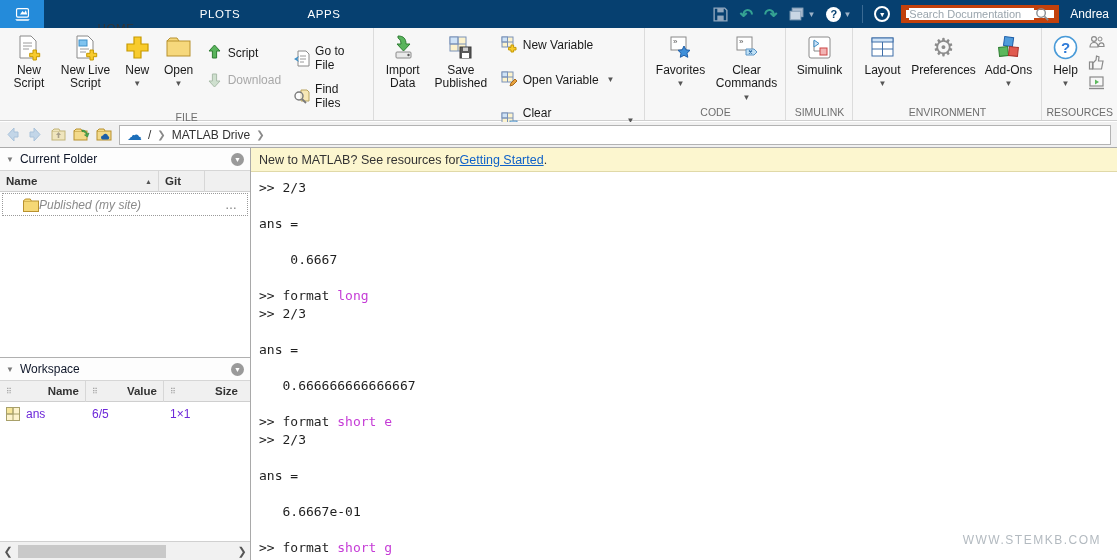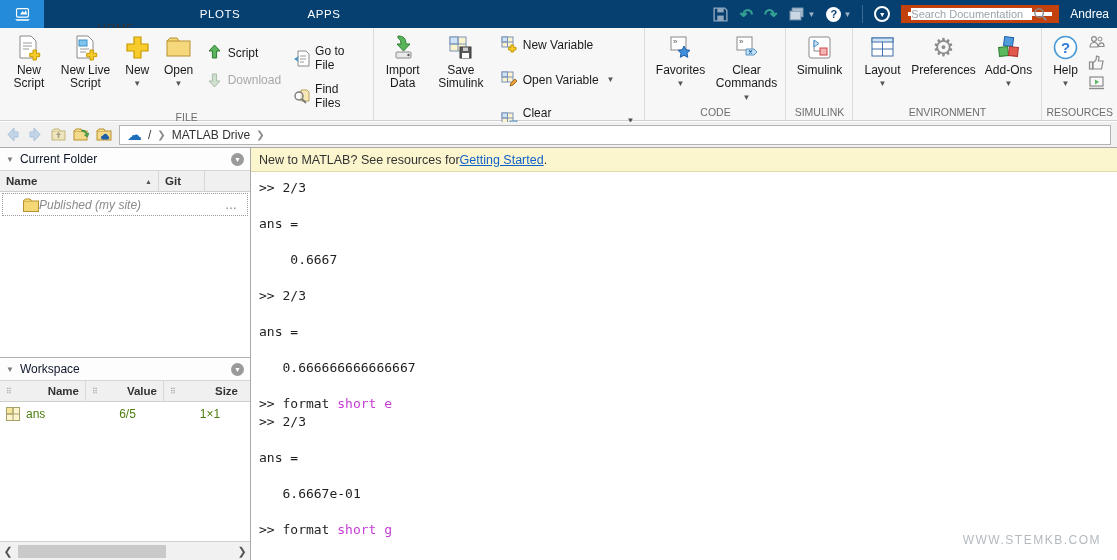--- a/index.html
+++ b/index.html
@@ -21,21 +21,21 @@
   .ts-ico { display:flex; align-items:center; color:#8fa6bd; font-size:14px; }
   .teal { color:#35a393; font-size:16px; font-weight:bold; }
   .caret-w { font-size:8px; color:#9db3c8; margin-left:2px; }
   .ts-sep { width:1px; height:18px; background:#3a6a93; }
   .circle-down { width:16px; height:16px; border:2px solid #fff; border-radius:50%;
     display:flex; align-items:center; justify-content:center; color:#fff; font-size:7px; }
   .help-bubble { width:15px; height:15px; background:#fff; border-radius:50%;
     color:#064070; font-size:11px; font-weight:bold; display:flex;
     align-items:center; justify-content:center; }
   .searchbox { display:flex; align-items:center; background:#fff;
-    border:7px solid #c2410c; height:18px; width:158px; padding:0 3px; }
+    border:5px solid #c2410c; height:18px; width:158px; padding:0 3px; }
   .searchbox input { border:0; outline:none; flex:1; font-size:11px;
     color:#444; font-family:"Liberation Sans",sans-serif; min-width:0; }
   .searchbox input::placeholder { color:#9aa5ad; }
   .username { color:#fff; font-size:12px; }
 
   
   .ribbon { position:absolute; left:0; top:28px; width:100%; height:93px;
     background:#f7f7f7; border-bottom:1px solid #cfcfcf; display:flex; }
   .rgroup { display:flex; flex-direction:column; border-right:1px solid #dcdcdc;
     padding:2px 4px 0 4px; }
@@ -81,21 +81,21 @@
   .thead { height:21px; background:#f0f0f0; border-bottom:1px solid #cfcfcf;
     display:flex; align-items:center; font-size:11.5px; font-weight:bold; color:#333; }
   .thead .cell { padding:0 6px; display:flex; align-items:center; gap:4px;justify-content:space-between; }
   .thead .grip { color:#999; font-size:8px; font-weight:normal; letter-spacing:-1px; }
   .sortarrow { font-size:7px; color:#555; }
   .cdiv { width:1px; height:21px; background:#d7d7d7; }
   .cf-row { height:23px; margin:1px 2px; border:1px dotted #9a9a9a;
     display:flex; align-items:center; padding:0 4px; }
   .cf-row .fname { font-style:italic; color:#8a8a8a; font-size:12px; margin-left:0; }
   .cf-row .more { margin-left:auto; color:#777; font-size:12px; padding-right:6px; }
-  .ws-row { height:23px; display:flex; align-items:center; font-size:12px; color:#4d7c0f;text-align:center; }
+  .ws-row { height:23px; display:flex; align-items:center; font-size:12px; color:#6d28d9; }
   .ws-row .c1 { width:85px; display:flex; align-items:center; gap:6px; padding-left:6px; }
   .ws-row .c2 { width:78px; padding-left:7px; }
   .ws-row .c3 { width:87px; padding-left:7px; }
   .hscroll { position:absolute; left:0; bottom:0; width:250px; height:19px;
     background:#f1f1f1; border-top:1px solid #d0d0d0; display:flex; align-items:center; }
   .hs-arrow { width:16px; text-align:center; color:#555; font-size:11px; }
   .hs-thumb { height:13px; width:148px; background:#c9c9c9; margin-left:2px; }
   .hs-spacer { flex:1; }
 
   
@@ -245,21 +245,21 @@
         </div>
         <div class="rbtn-big" style="width:70px">
           <svg class="icon26" viewBox="0 0 27 27">
             <rect x="3" y="3" width="16" height="14" fill="#fdf3cd" stroke="#7a92b8"></rect>
             <rect x="3" y="3" width="8" height="7" fill="#cfe3f7" stroke="#7a92b8"></rect>
             <path d="M11 3v14M3 10h16" stroke="#7a92b8"></path>
             <rect x="13" y="13" width="11" height="11" fill="#5a5a5a" stroke="#3a3a3a"></rect>
             <rect x="15" y="19" width="7" height="5" fill="#fff"></rect>
             <rect x="16" y="13.5" width="5" height="3.5" fill="#cfcfcf"></rect>
           </svg>
-          <span class="lbl">Save Simulink</span>
+          <span class="lbl">Save Published</span>
         </div>
         <div class="rstack">
           <div class="rrow">
             <svg class="icon16" viewBox="0 0 17 17">
               <rect x="1" y="1" width="11" height="10" fill="#fdf3cd" stroke="#7a92b8"></rect>
               <rect x="1" y="1" width="5.5" height="5" fill="#cfe3f7" stroke="#7a92b8"></rect>
               <path d="M6.5 1v10M1 6h11" stroke="#7a92b8"></path>
               <path d="M10 9h2.6v2.4h2.4v2.6h-2.4V16H10v-2h-2.4v-2.6H10z" fill="#f8cb2d" stroke="#c79a00"></path>
             </svg>
             <span>New Variable</span>
@@ -506,20 +506,21 @@
         <a href="#">Getting Started</a>
         <span>.</span>
     </div>
     <div class="console">
       <div class="cline"><span>&gt;&gt; 2/3</span></div>
       <div class="cline"><span></span></div>
       <div class="cline"><span>ans =</span></div>
       <div class="cline"><span></span></div>
       <div class="cline"><span>    0.6667</span></div>
       <div class="cline"><span></span></div>
+      <div class="cline"><span>&gt;&gt; format </span><span class="kw">long</span></div>
       <div class="cline"><span>&gt;&gt; 2/3</span></div>
       <div class="cline"><span></span></div>
       <div class="cline"><span>ans =</span></div>
       <div class="cline"><span></span></div>
       <div class="cline"><span>   0.666666666666667</span></div>
       <div class="cline"><span></span></div>
       <div class="cline"><span>&gt;&gt; format </span><span class="kw">short e</span></div>
       <div class="cline"><span>&gt;&gt; 2/3</span></div>
       <div class="cline"><span></span></div>
       <div class="cline"><span>ans =</span></div>

